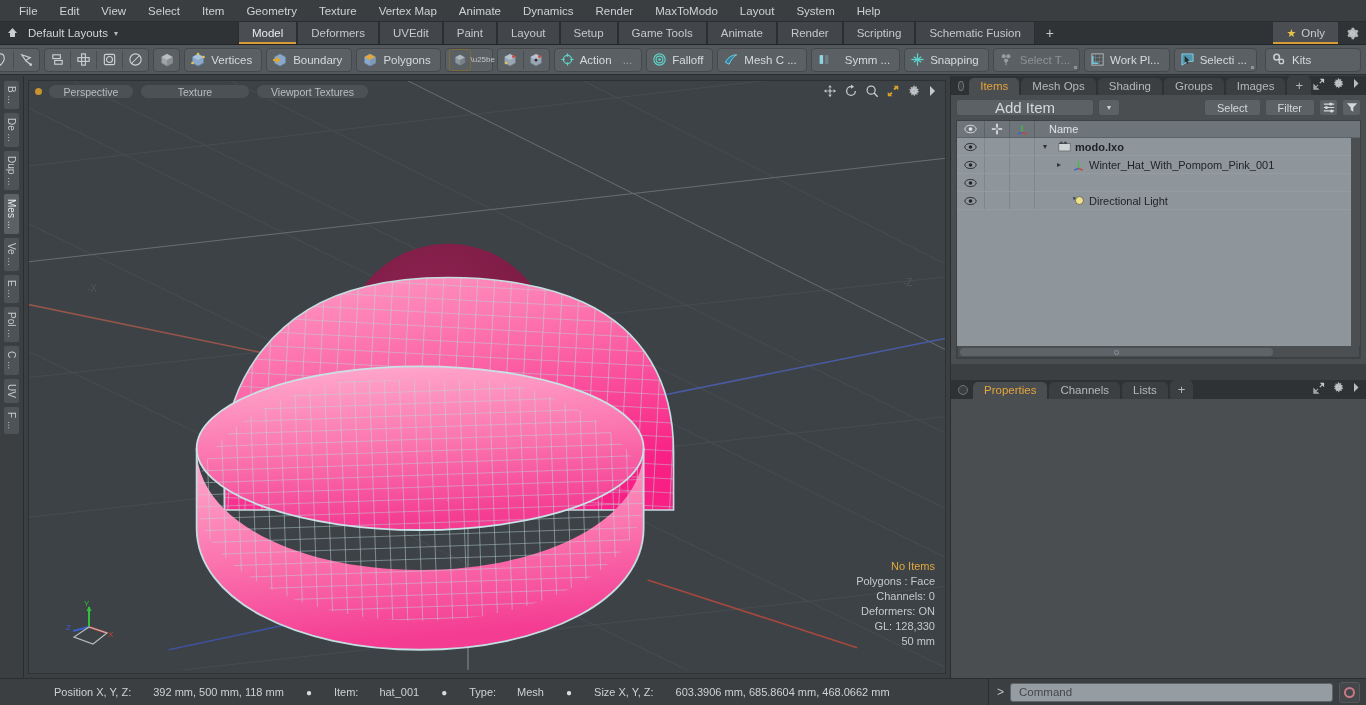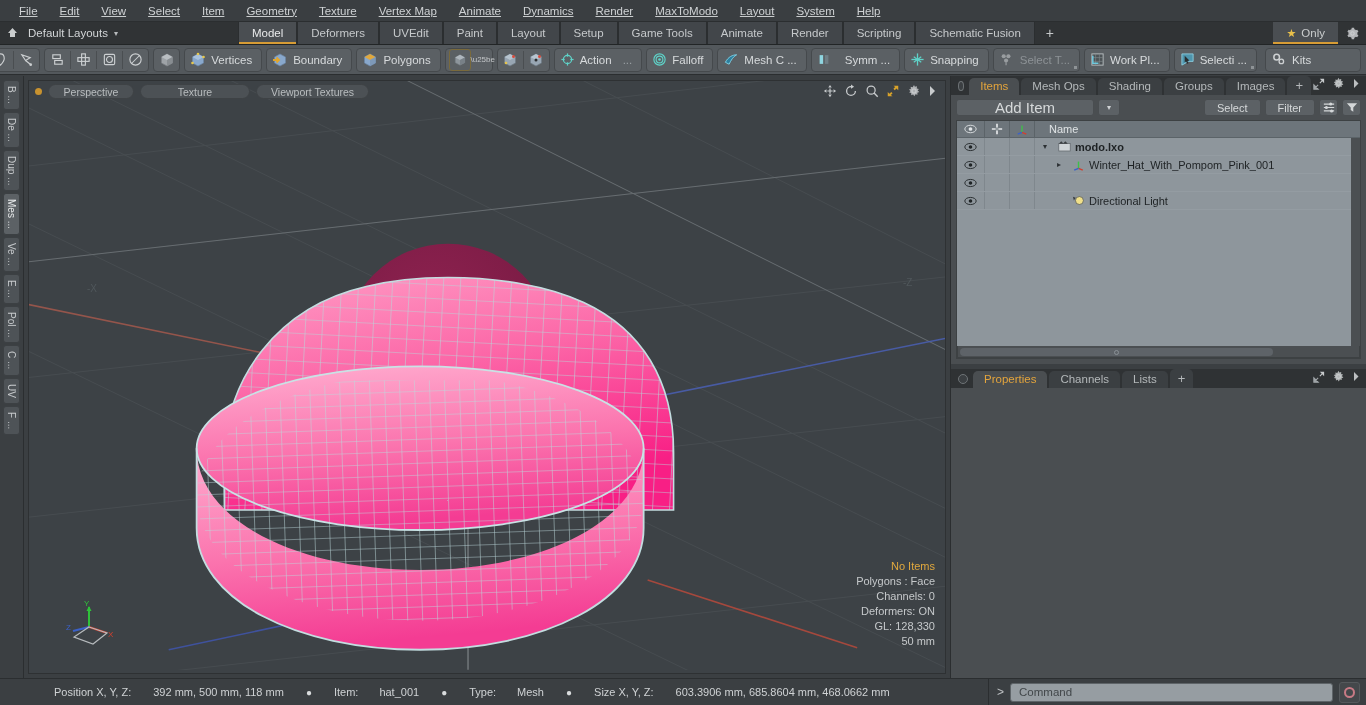--- a/index.html
+++ b/index.html
@@ -12,21 +12,20 @@
     overflow:hidden;
     position:relative;
   }
 
   
   #menubar{
     height:22px; background:#3a3e41;
     display:flex; align-items:center;
     padding-left:8px;
     border-bottom:1px solid #2b2e30;
-    text-decoration:underline;
   }
   #menubar .menu-item{
     padding:3px 11px; font-size:11.5px; color:#cfd2d4; cursor:default;
     white-space:nowrap;
   }
 
   
   #layoutbar{
     height:23px; background:#303335;
     display:flex; align-items:stretch;
@@ -881,21 +880,21 @@
           <div class="vscroll-right"></div>
         </div>
         <div class="hscroll">
           <div class="thumb">
               <span class="dot"></span>
             </div>
         </div>
       </div>
     </div>
 
-    <div class="panel-tabrow" style="margin-top:5px">
+    <div class="panel-tabrow" style="margin-top:16px">
       <div class="pdot"></div>
       <div id="bottabs" style="display:flex;align-items:flex-end">
           <div class="ptab active">Properties</div>
           <div class="ptab">Channels</div>
           <div class="ptab">Lists</div>
         </div>
       <div class="ptab plusT">+</div>
       <div class="ptabright">
         <span>
           <svg width="12" height="12" viewBox="0 0 14 14">

